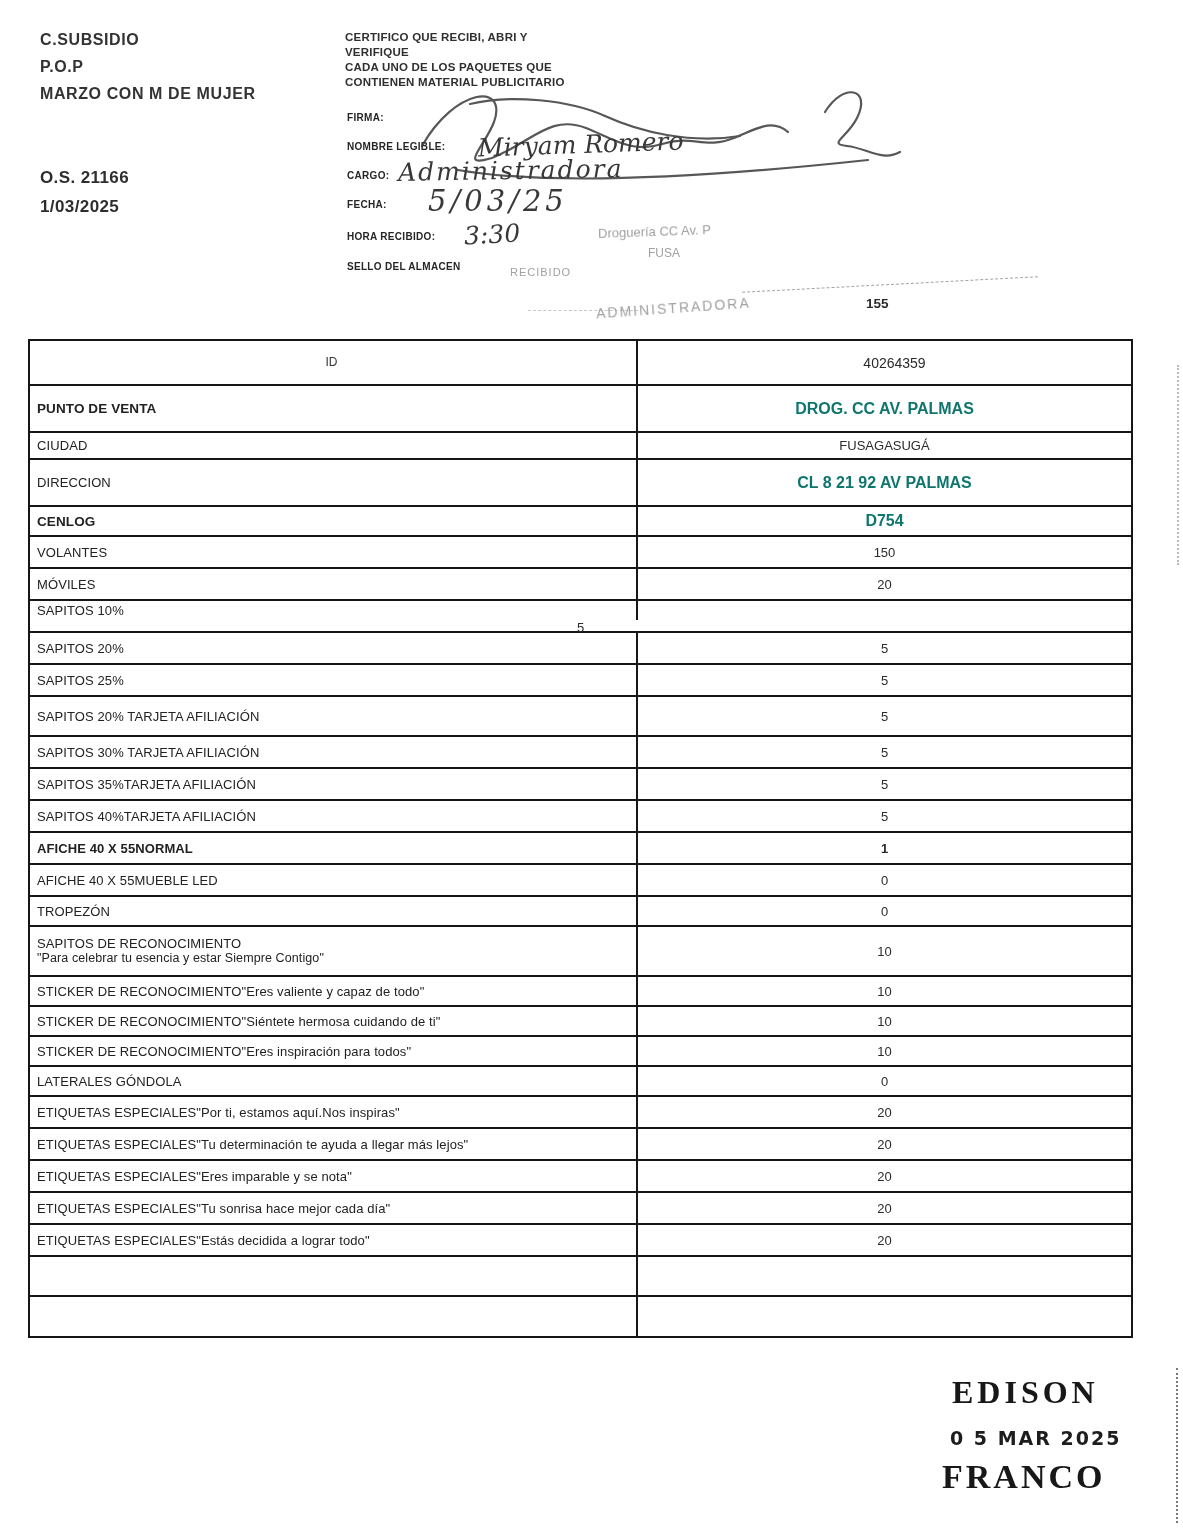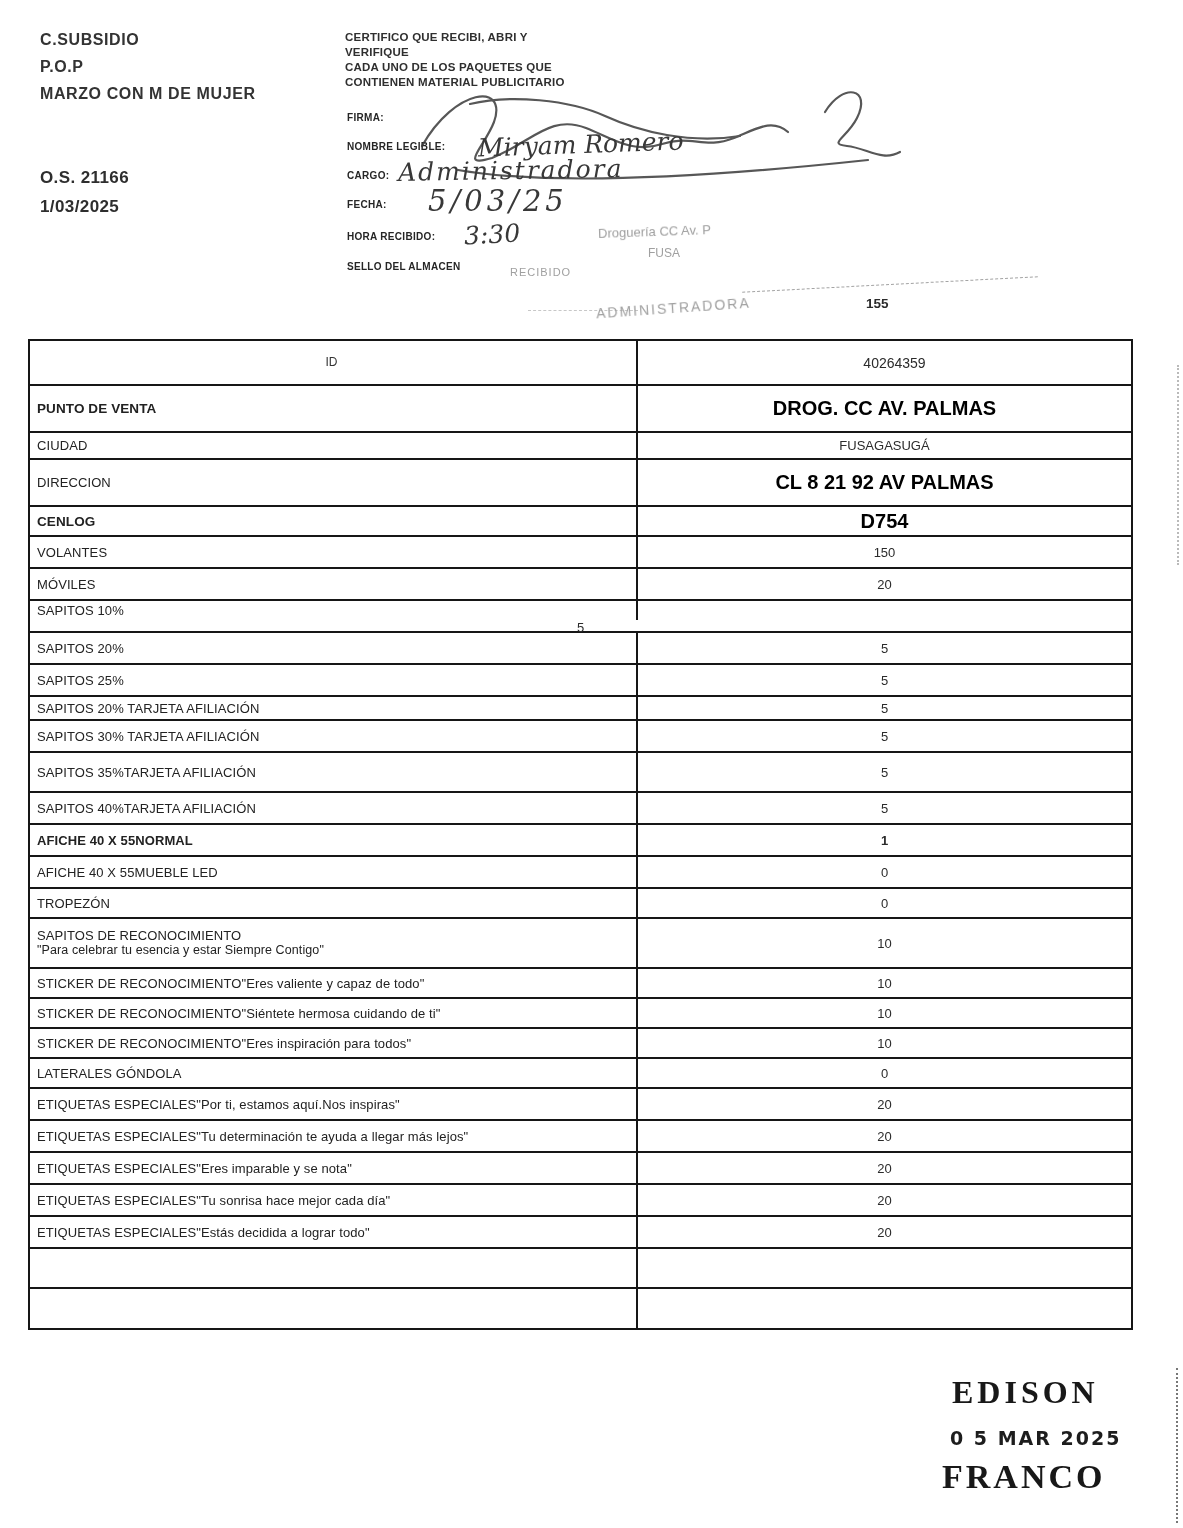--- a/index.html
+++ b/index.html
@@ -24,21 +24,21 @@
           display:flex;flex-direction:column;box-sizing:border-box;}
   .trow{display:flex;border-bottom:2px solid #161616;box-sizing:border-box;}
   .trow:last-child{border-bottom:none;}
   .tlabel{width:608px;border-right:2px solid #161616;box-sizing:border-box;
           padding:2px 10px 2px 7px;display:flex;flex-direction:column;justify-content:center;
           font-size:13px;line-height:15px;letter-spacing:.1px;color:#222;}
   .tlabel.center{align-items:center;font-size:12px;color:#333;}
   .tvalue{flex:1;display:flex;align-items:center;justify-content:center;
           font-size:13px;color:#2b2b2b;}
   .b{font-weight:bold;}
-  .tvalue.b{font-size:20px;color:#000000;}
+  .tvalue.b{font-size:16px;color:#0f766e;}
   .tlabel.b{font-size:13.5px;}
   .sub{font-size:12.5px;}
 
   
   .stampname{font-family:"Liberation Serif", serif;font-weight:bold;color:#181818;white-space:nowrap;}
   .stampdate{font-family:"DejaVu Sans", sans-serif;font-weight:bold;color:#1d1d1d;letter-spacing:2px;white-space:nowrap;}
 
   .dotline{border-left:2px dotted #777;width:0;}
   .dashline{border-top:1px dashed #a3a3a3;height:0;}
 
@@ -152,33 +152,33 @@
           <span>SAPITOS 20%</span>
         </div>
         <div class="tvalue">5</div>
       </div>
       <div class="trow" style="height: 32px;">
         <div class="tlabel">
           <span>SAPITOS 25%</span>
         </div>
         <div class="tvalue">5</div>
       </div>
-      <div class="trow" style="height: 24px;">
+      <div class="trow" style="height: 40px;">
         <div class="tlabel">
           <span>SAPITOS 20% TARJETA AFILIACIÓN</span>
         </div>
         <div class="tvalue">5</div>
       </div>
       <div class="trow" style="height: 32px;">
         <div class="tlabel">
           <span>SAPITOS 30% TARJETA AFILIACIÓN</span>
         </div>
         <div class="tvalue">5</div>
       </div>
-      <div class="trow" style="height: 40px; justify-content: flex-end;">
+      <div class="trow" style="height: 32px; justify-content: flex-end;">
         <div class="tlabel">
           <span>SAPITOS 35%TARJETA AFILIACIÓN</span>
         </div>
         <div class="tvalue">5</div>
       </div>
       <div class="trow" style="height: 32px;">
         <div class="tlabel">
           <span>SAPITOS 40%TARJETA AFILIACIÓN</span>
         </div>
         <div class="tvalue">5</div>

